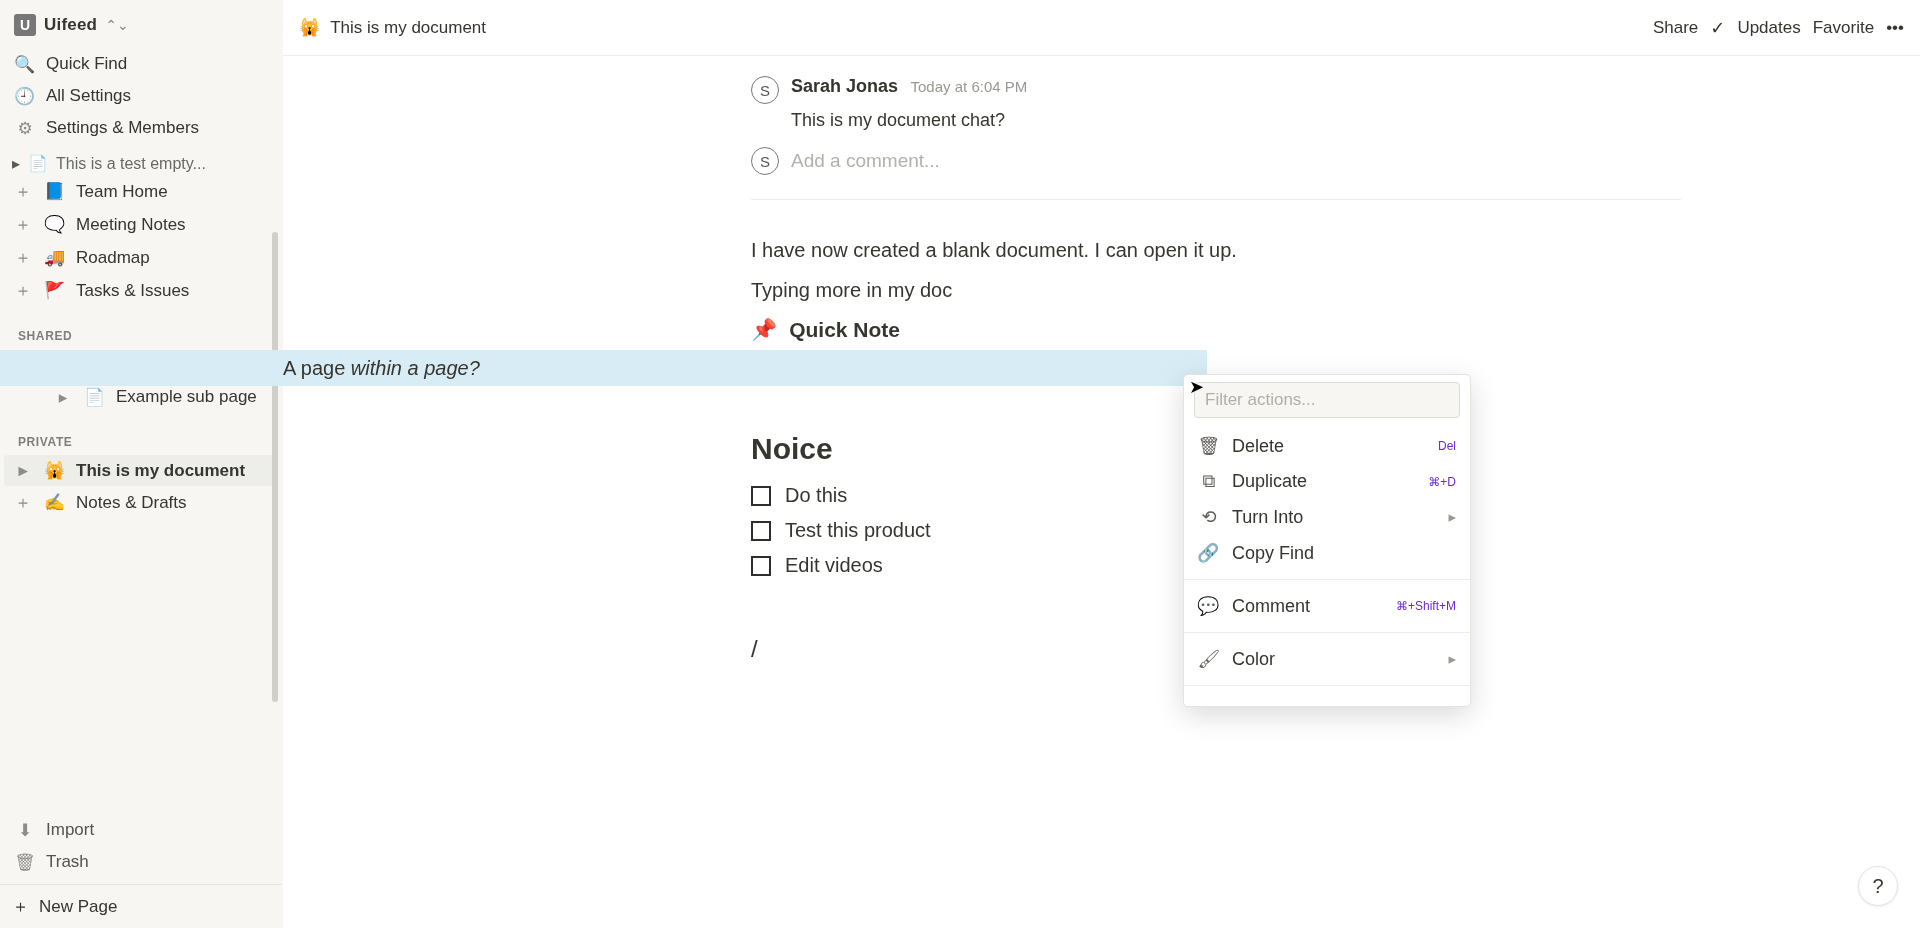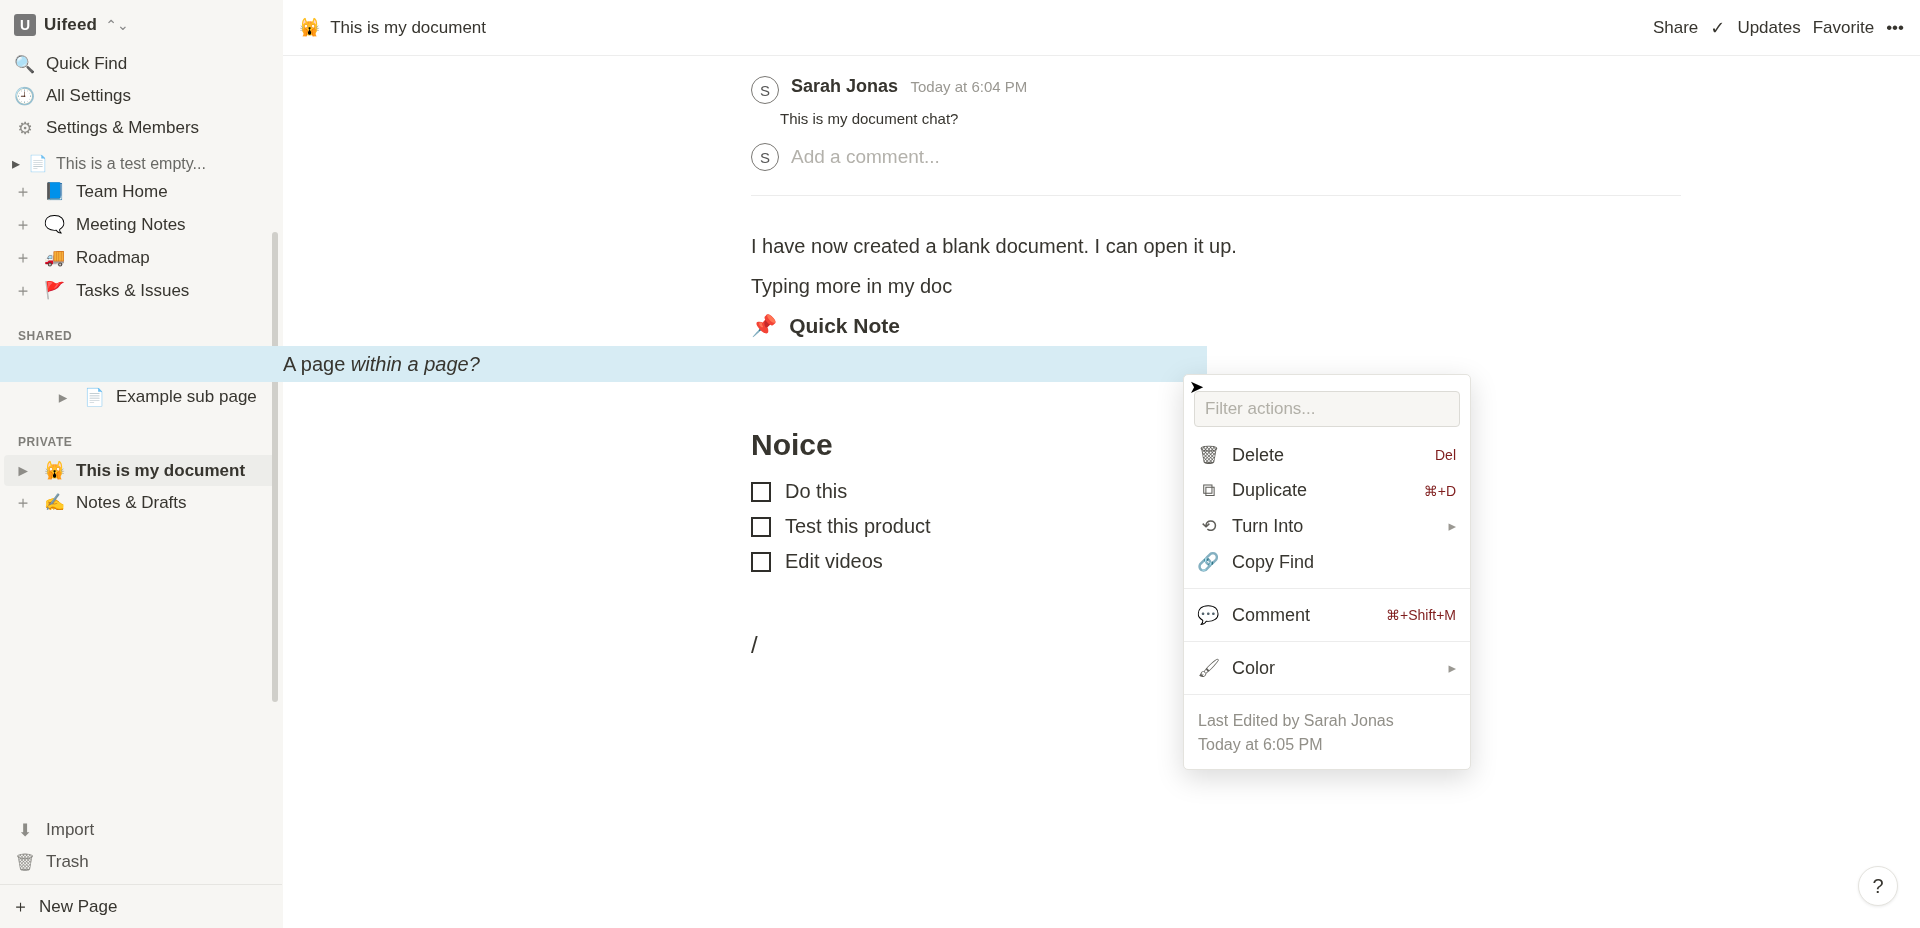--- a/index.html
+++ b/index.html
@@ -39,42 +39,42 @@
 .check { font-size:18px; }
 
 
 .content { flex:1; position:relative; padding:20px 0 0; }
 .col { max-width:930px; margin-left:468px; }
 .comment-thread { border-bottom:1px solid #ececec; padding-bottom:24px; margin-bottom:34px; }
 .row { display:flex; align-items:flex-start; gap:12px; }
 .av { width:28px; height:28px; border:1.5px solid #7a7874; border-radius:50%; display:flex; align-items:center; justify-content:center; font-size:15px; color:#555; }
 .author { font-weight:600; font-size:18px;text-align:right; }
 .time { color:#9a9892; font-size:15px; margin-left:8px; }
-.ctext { font-size:15px; margin:6px 0 0 29px; }
+.ctext { font-size:18px; margin:6px 0 0 40px; }
 .add-cmt { display:flex; align-items:center; gap:12px; margin-top:16px; }
 .add-cmt .ph { color:#b3b1ab; font-size:19px; }
 
 .p { font-size:20px; line-height:1.6; margin-bottom:8px; }
 .quicknote { display:flex; align-items:center; gap:12px; font-size:21px; font-weight:600; margin:12px 0 8px; }
 .pin { font-size:21px; }
 .hl-row { background:#d7ecf4; padding:2px 0; margin-left:-468px; padding-left:468px; width:1392px; }
 .hl-row .p { margin:0; }
 .hl-row .it { font-style:italic; font-weight:400; }
 .h2 { font-size:30px; font-weight:800; margin:46px 0 18px; }
 .todo { display:flex; align-items:center; gap:14px; font-size:20px; margin-bottom:12px; }
 .box { width:20px; height:20px; border:2px solid #2f2e2a; }
 .slash { font-size:24px; color:#37352f; margin-top:58px; }
 
 
-.menu { position:absolute; left:900px; top:318px; width:288px; background:#fff; border:1px solid #e4e3de; border-radius:5px; box-shadow:0 8px 28px rgba(0,0,0,.15); padding:16px 10px 12px; z-index:50; }
+.menu { position:absolute; left:900px; top:318px; width:288px; background:#fff; border:1px solid #e4e3de; border-radius:5px; box-shadow:0 8px 28px rgba(0,0,0,.15); padding:7px 10px 12px; z-index:50; }
 .menu input { width:100%; height:36px; border:1px solid #dcdbd6; border-radius:4px; background:#f7f6f3; padding:0 10px; font-size:17px; color:#37352f; margin-bottom:10px; }
 .menu input::placeholder { color:#b1afa7; }
 .mrow { display:flex; align-items:center; gap:12px; padding:7px 4px; font-size:18px; border-radius:4px; }
 .mrow .mi { width:22px; display:flex; align-items:center; justify-content:center; color:#5f5e59; }
-.mrow .sc { margin-left:auto; color:#7f1d1d; font-size:14px; }
+.mrow .sc { margin-left:auto; color:#6d28d9; font-size:12px; }
 .mrow .arr { margin-left:auto; color:#9a9892; font-size:15px; }
 .sep { height:1px; background:#ececec; margin:8px -10px; }
 .meta { font-size:16px; color:#918f88; padding:6px 4px 0; line-height:1.5; }
 
 .cursor { position:absolute; left:906px; top:320px; font-size:18px; color:#000; z-index:60; }
 
 .help { position:absolute; right:22px; bottom:22px; width:40px; height:40px; border:1px solid #e4e3de; border-radius:50%; background:#fff; display:flex; align-items:center; justify-content:center; font-size:20px; color:#37352f; box-shadow:0 1px 3px rgba(0,0,0,.08); }
 </style>
 </head>
 <body>
@@ -257,22 +257,18 @@
           <span>Comment</span>
           <span class="sc">⌘+Shift+M</span>
         </div>
       <div class="sep"></div>
       <div class="mrow">
           <span class="mi">🖌</span>
           <span>Color</span>
           <span class="arr">▸</span>
         </div>
       <div class="sep"></div>
-      <div class="meta">
-        <div>Last Edited by Sarah Jonas</div>
-        <div>Today at 6:05 PM</div>
-      </div>
     </div>
 
     <span class="cursor">➤</span>
     <div class="help">?</div>
   </div>
 </div>
 
 </body></html>

